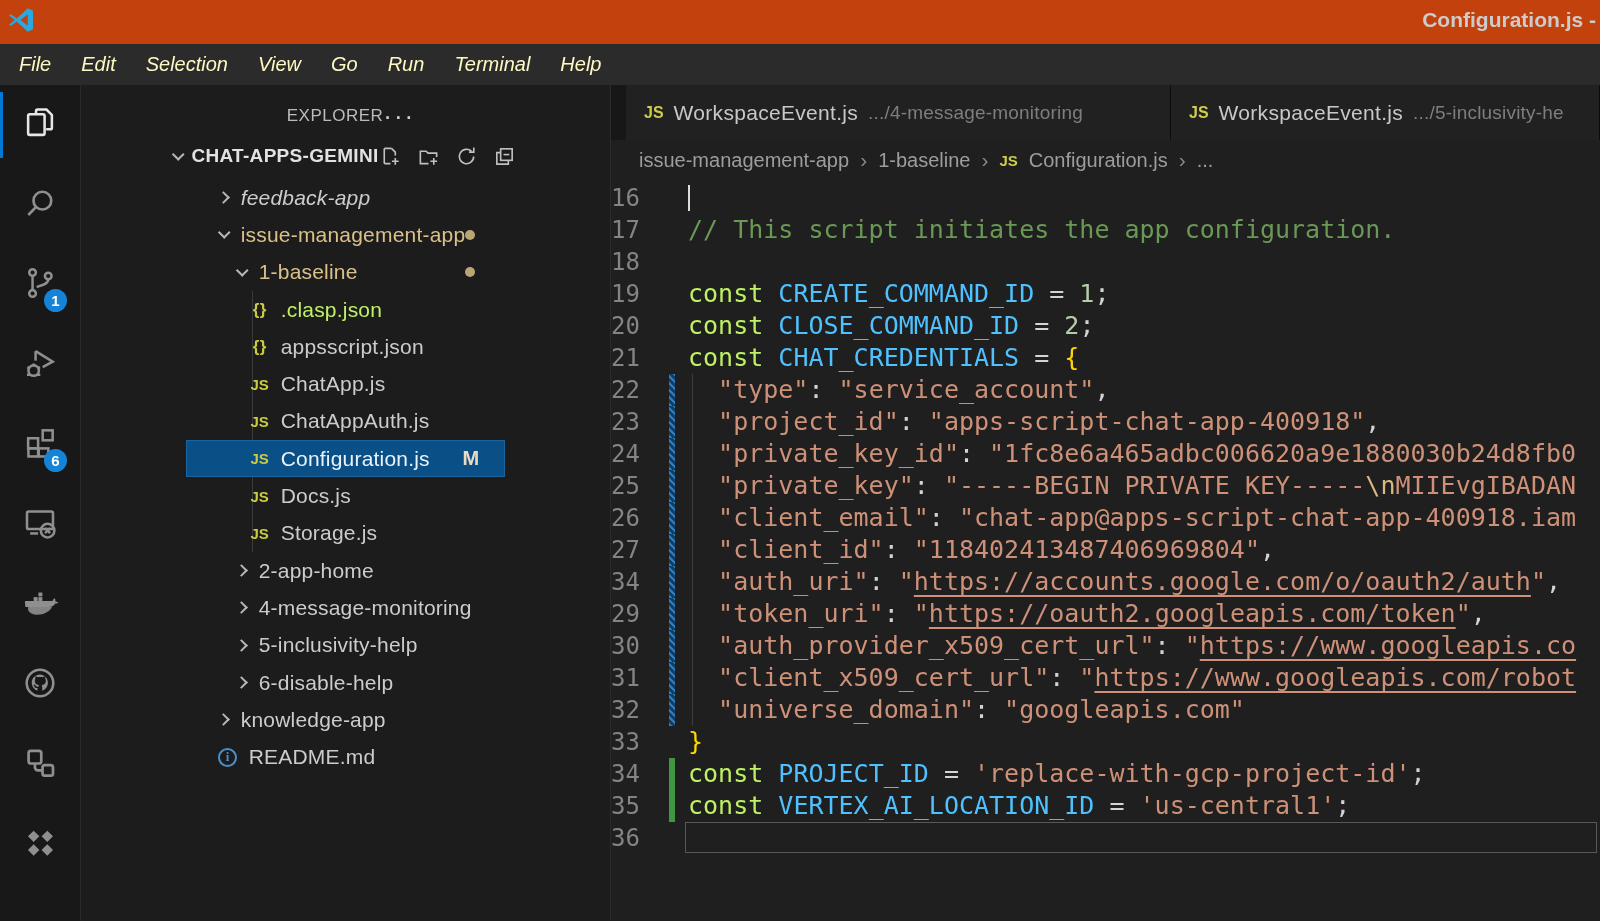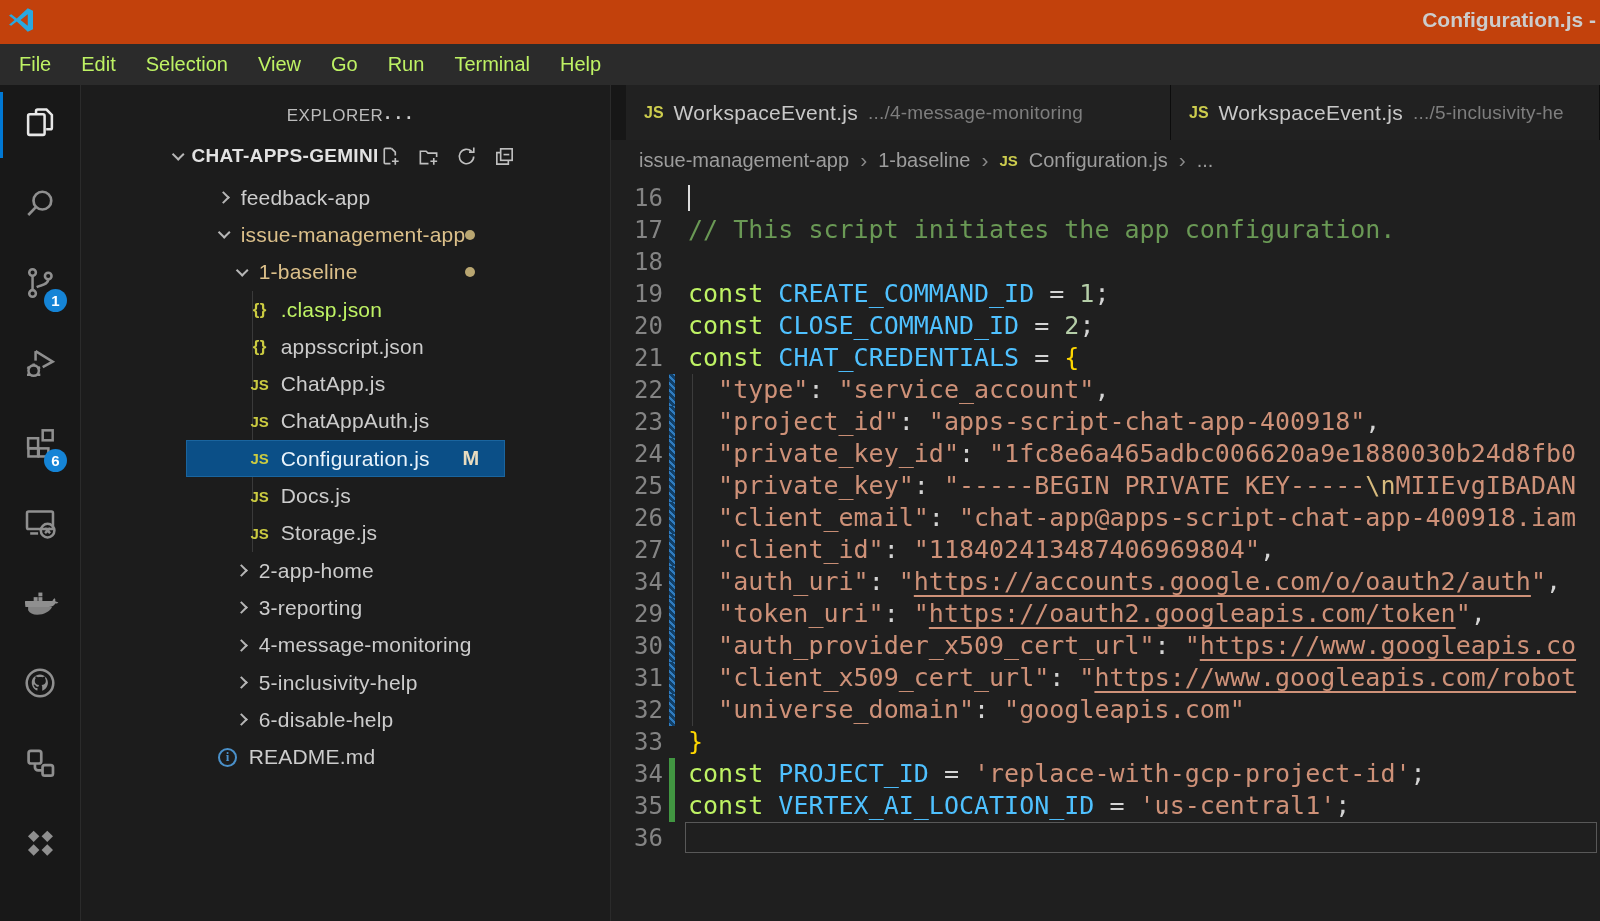--- a/index.html
+++ b/index.html
@@ -8,21 +8,21 @@
     width:1600px;height:921px;position:relative;overflow:hidden;
     background:#1f1f1f;font-family:"Liberation Sans",sans-serif;
     -webkit-font-smoothing:antialiased;
   }
   
   .titlebar{height:44px;background:#c2410c;display:flex;align-items:center;position:relative;}
   .vscode-logo{width:30px;height:30px;margin-left:6px;margin-top:-4px;}
   .win-title{position:absolute;right:4px;top:8px;color:#cccccc;font-size:21px;font-weight:700;white-space:nowrap;}
   
   .menubar{height:41px;background:#2b2b2b;display:flex;align-items:center;padding-left:4px;}
-  .menu-item{padding:0 15px;font-size:20px;color:#bef264;cursor:default;}
+  .menu-item{padding:0 15px;font-size:20px;color:#fef9c3;cursor:default;font-style:italic;}
   
   .body{display:flex;height:836px;}
   
   .activitybar{width:81px;background:#181818;border-right:1px solid #2b2b2b;display:flex;flex-direction:column;flex:none;}
   .ab-item{width:80px;height:80px;display:flex;align-items:center;justify-content:center;position:relative;color:#8f8f8f;}
   .ab-item.active{color:#e7e7e7;}
   .ab-item.active::before{content:"";position:absolute;left:0;top:7px;bottom:7px;width:3px;background:#0078d4;}
   .ab-item svg{width:38px;height:38px;}
   .ab-badge{position:absolute;right:13px;bottom:13px;min-width:23px;height:23px;padding:0 5px;border-radius:12px;
     background:#1584d6;color:#fff;font-size:15px;font-weight:700;display:flex;align-items:center;justify-content:center;}
@@ -62,21 +62,21 @@
   .tab .js-badge{color:#cdcd4e;font-weight:700;font-size:16px;flex:none;}
   .tab .lbl{color:#c8c8c8;font-size:21px;letter-spacing:.3px;}
   .tab .desc{color:#7e7e7e;font-size:19px;letter-spacing:.2px;}
   .breadcrumbs{height:40px;display:flex;align-items:center;padding-left:28px;gap:11px;font-size:20px;color:#9d9d9d;background:#1f1f1f;white-space:nowrap;overflow:hidden;}
   .bc-sep{color:#8a8a8a;font-size:21px;}
   .bc-js{color:#cdcd4e;font-weight:700;font-size:15px;}
   
   .codearea{flex:1;position:relative;font-family:"DejaVu Sans Mono",monospace;font-size:25px;line-height:32px;overflow:hidden;padding-top:2px;}
   .indent-guide{position:absolute;left:81px;top:194px;width:1px;height:352px;background:#3c3c3c;}
   .cline{height:32px;display:flex;position:relative;white-space:pre;}
-  .lnum{width:52px;text-align:right;color:#848484;flex:none;font-size:24px;}
+  .lnum{width:52px;color:#848484;flex:none;font-size:24px;}
   .ldec{position:absolute;left:58px;top:0;bottom:0;width:6px;}
   .ldec.mod{background:repeating-linear-gradient(45deg,#2f7cc0 0 2.5px,#123f66 2.5px 5px);}
   .ldec.add{background:#419641;}
   .lcode{padding-left:25px;flex:1;min-width:0;white-space:pre;overflow:hidden;}
   .cursor{position:absolute;left:77px;top:3px;width:2px;height:26px;background:#dddddd;}
   .curline-box{position:absolute;left:74px;right:3px;top:0;height:31px;border:1px solid #585858;}
   .tk-kw{color:#bef264;} .tk-cn{color:#4fc1ff;} .tk-num{color:#b5cea8;}
   .tk-str{color:#ce9178;} .tk-esc{color:#d7ba7d;} .tk-brace{color:#ffd700;}
   .tk-comment{color:#6a9955;} .tk-pl{color:#d4d4d4;}
   .tk-link{color:#ce9178;text-decoration:underline;text-underline-offset:5px;}
@@ -217,21 +217,21 @@
           </svg>
           <svg viewBox="0 0 24 24" fill="none" stroke="currentColor" stroke-width="1.7">
             <rect x="8" y="4" width="12" height="12"></rect>
               <path d="M11 10h6"></path>
               <path d="M8 8H4v12h12v-4"></path>
           </svg>
         </span>
       </div>
       <div class="tree">
         <div class="tree-guide"></div>
-      <div class="trow" style="padding-left: 26px;">
+      <div class="trow" style="padding-left: 26px; font-style: italic;">
             <span class="chevbox">
               <span class="chev right"></span>
             </span>
             <span class="tlabel">feedback-app</span>
           </div>
           <div class="trow" style="padding-left: 26px;">
             <span class="chevbox">
               <span class="chev down"></span>
             </span>
             <span class="tlabel mod">issue-management-app</span>
@@ -290,39 +290,39 @@
           <div class="trow" style="padding-left: 44px;">
             <span class="chevbox">
               <span class="chev right"></span>
             </span>
             <span class="tlabel">2-app-home</span>
           </div>
           <div class="trow" style="padding-left: 44px;">
             <span class="chevbox">
               <span class="chev right"></span>
             </span>
-            <span class="tlabel">3-reporting</span>
-          </div>
-          <div class="trow" style="padding-left: 44px;">
-            <span class="chevbox">
-              <span class="chev right"></span>
-            </span>
             <span class="tlabel">4-message-monitoring</span>
           </div>
           <div class="trow" style="padding-left: 44px;">
             <span class="chevbox">
               <span class="chev right"></span>
             </span>
             <span class="tlabel">5-inclusivity-help</span>
           </div>
           <div class="trow" style="padding-left: 44px;">
             <span class="chevbox">
               <span class="chev right"></span>
             </span>
             <span class="tlabel">6-disable-help</span>
+          </div>
+          <div class="trow" style="padding-left: 26px;">
+            <span class="chevbox">
+              <span class="chev right"></span>
+            </span>
+            <span class="tlabel">knowledge-app</span>
           </div>
           <div class="trow" style="padding-left: 26px;">
             <span class="ficon">
               <span class="fi-info">i</span>
             </span>
             <span class="tlabel">README.md</span>
           </div>
         </div>
     </div>
 

